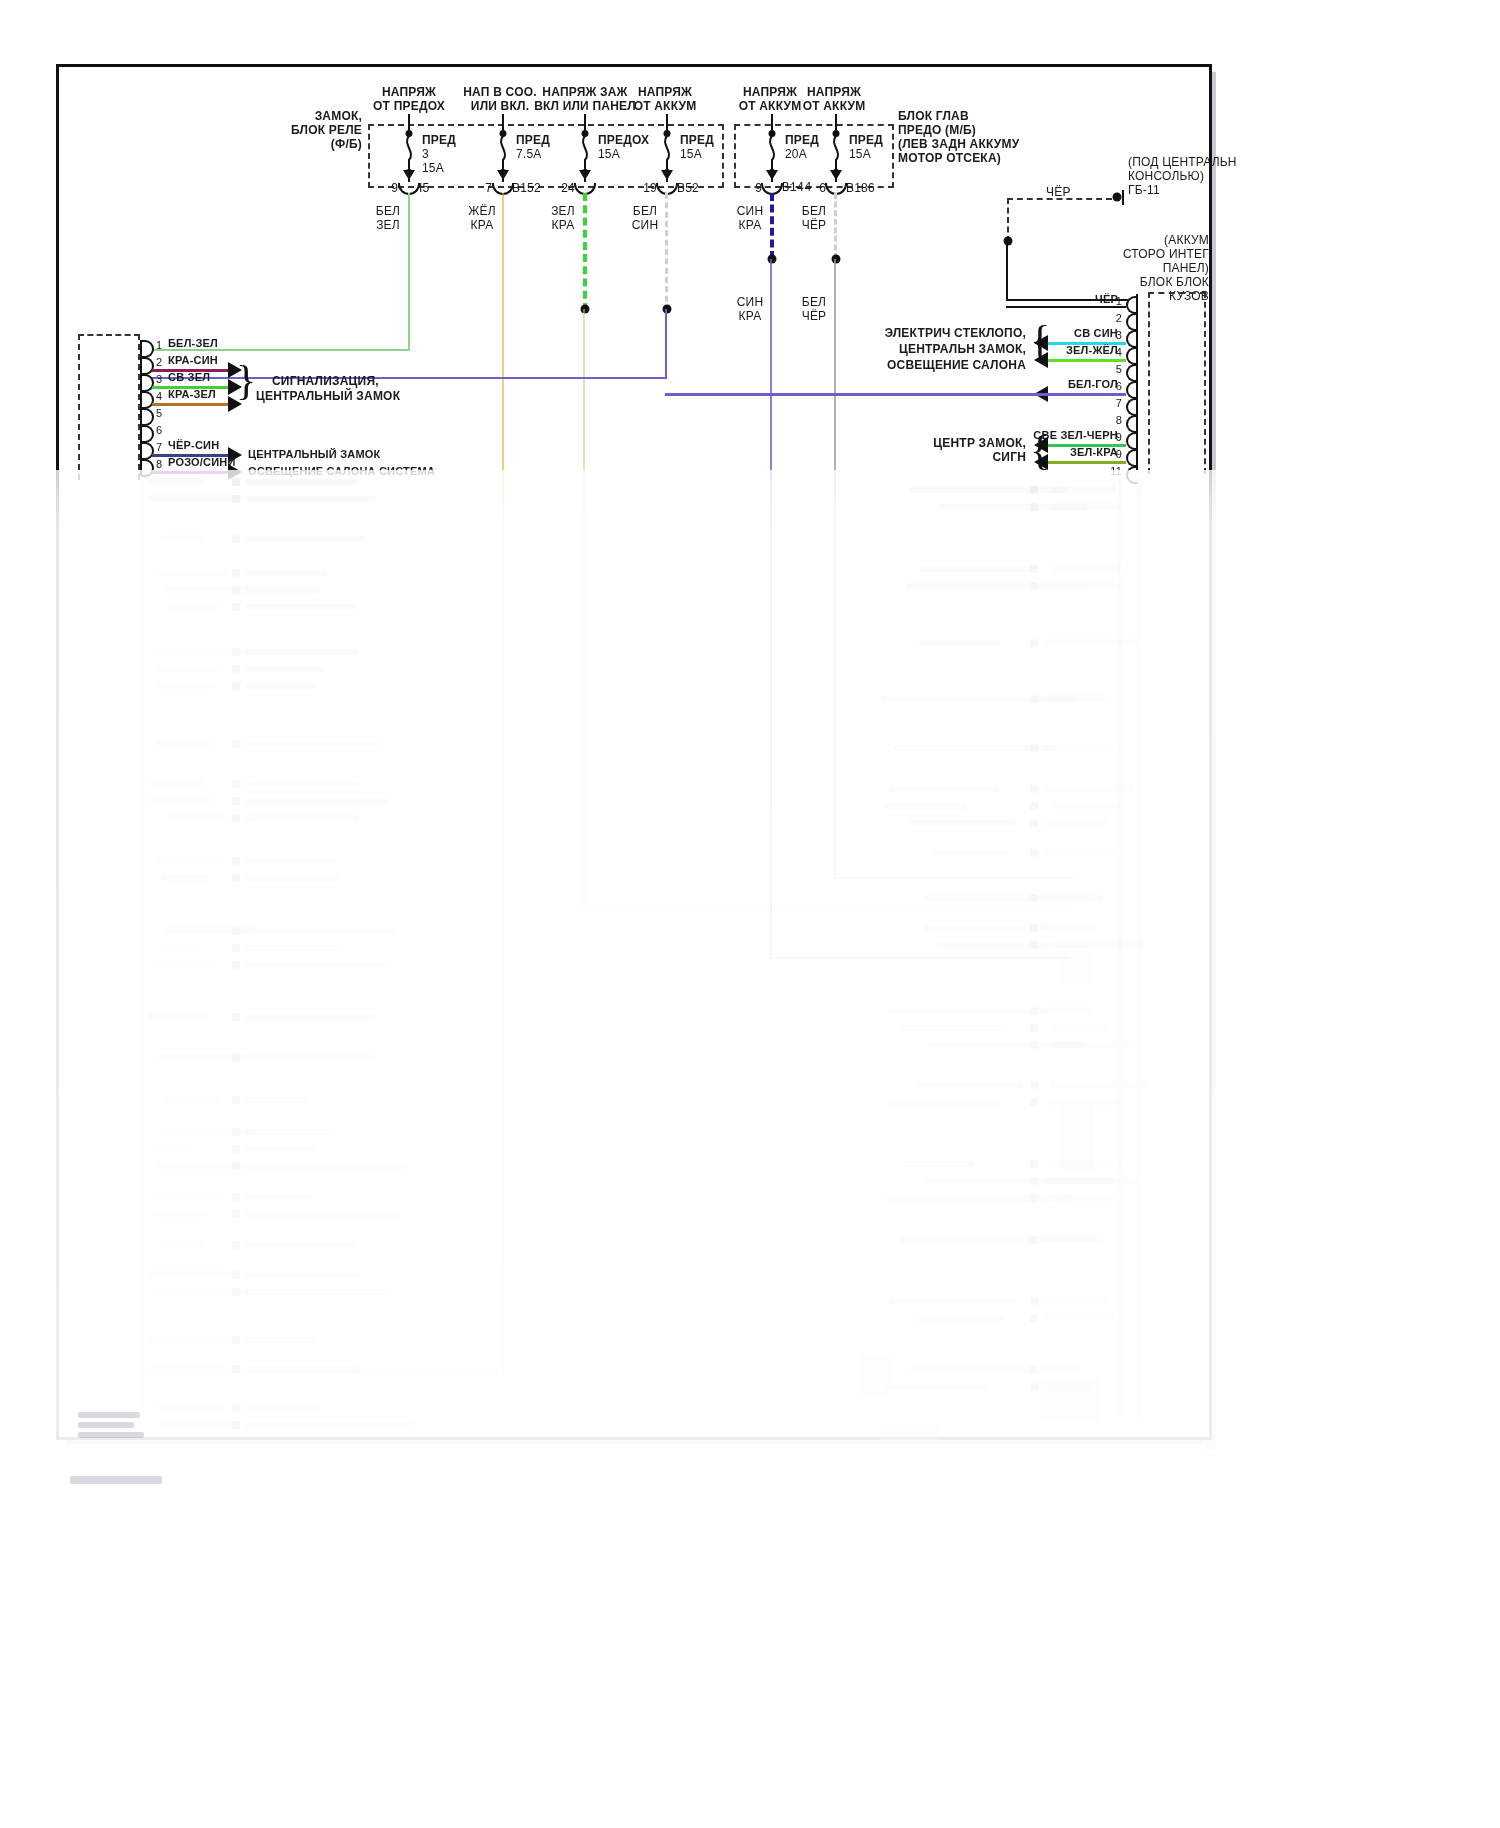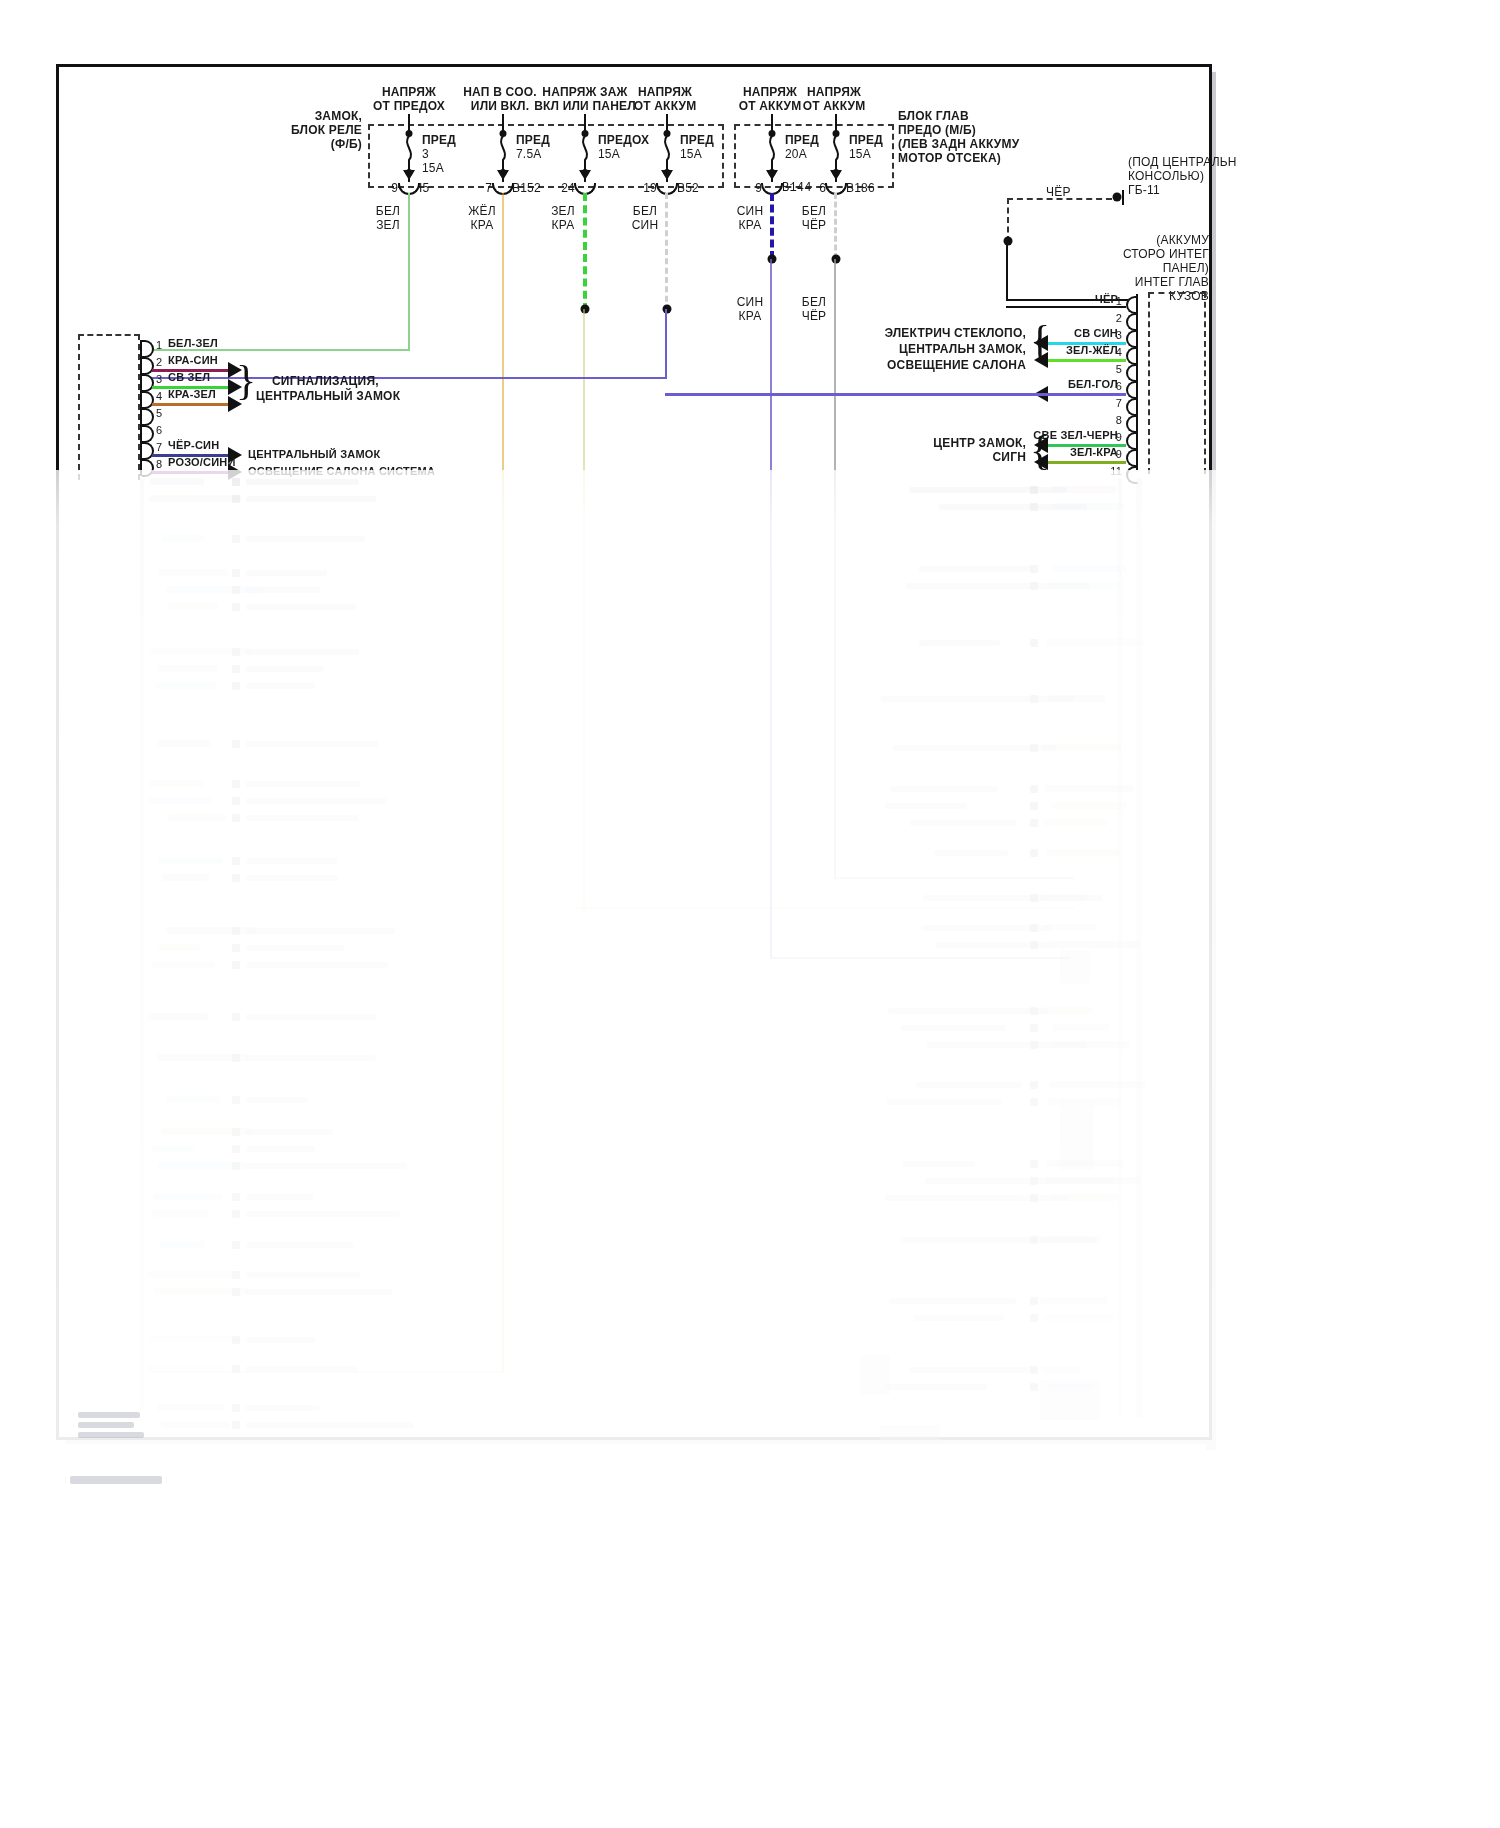--- a/index.html
+++ b/index.html
@@ -224,24 +224,24 @@
   <div class="dot" style="left:1008px;top:241px;"></div>
   <div class="vline" style="left:1006px;top:241px;height:60px;background:#111;"></div>
   <div class="hline" style="left:1006px;top:299px;width:122px;background:#111;"></div>
 
   <div class="dot" style="left:1117px;top:197px;"></div>
   <div style="position:absolute;left:1122px;top:190px;width:0;height:15px;border-left:2px solid #111;"></div>
   <div class="txt" style="left:1128px;top:156px;">(ПОД ЦЕНТРАЛЬН</div>
   <div class="txt" style="left:1128px;top:170px;">КОНСОЛЬЮ)</div>
   <div class="txt" style="left:1128px;top:184px;">ГБ-11</div>
 
-  <div class="txt r" style="left:1209px;top:234px;">(АККУМУ</div>
+  <div class="txt r" style="left:1209px;top:234px;">(АККУМ</div>
   <div class="txt r" style="left:1209px;top:248px;">СТОРО ИНТЕГ</div>
   <div class="txt r" style="left:1209px;top:262px;text-align:right;">ПАНЕЛ)</div>
-  <div class="txt r" style="left:1209px;top:276px;">ИНТЕГ ГЛАВ</div>
+  <div class="txt r" style="left:1209px;top:276px;">БЛОК БЛОК</div>
   <div class="txt r" style="left:1209px;top:290px;">КУЗОВ</div>
 
   <div class="dash-v" style="left:1148px;top:292px;height:182px;"></div>
   <div class="dash-h" style="left:1148px;top:292px;width:58px;"></div>
   <div class="dash-v" style="left:1204px;top:292px;height:182px;"></div>
 
   <div class="comb" style="left:1136px;top:294px;width:14px;height:176px;">
     <div class="bar"></div>
   </div>
 

